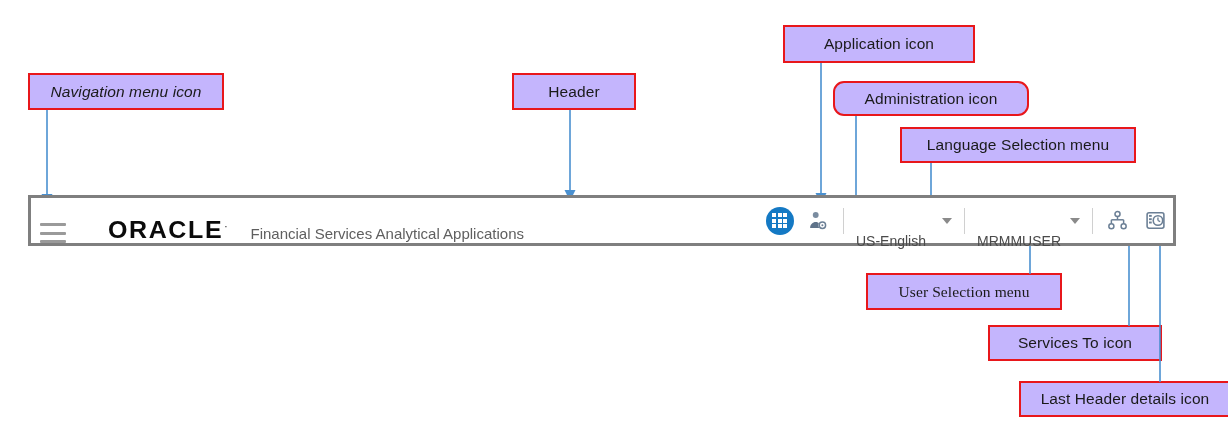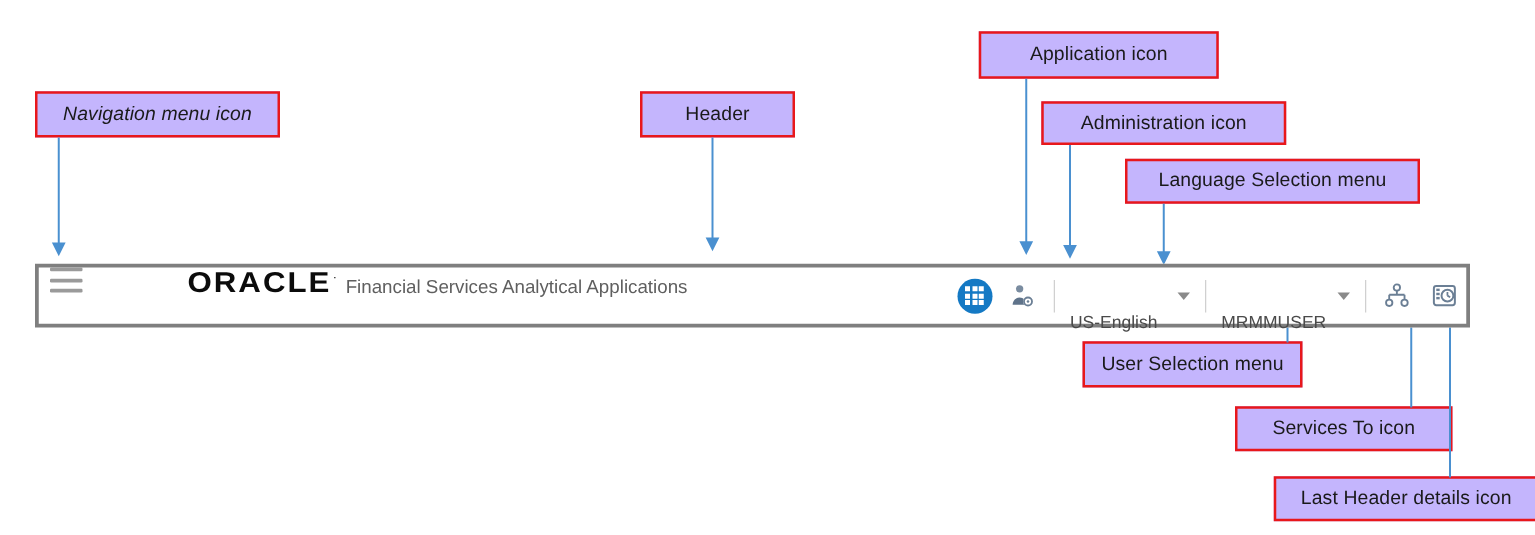--- a/index.html
+++ b/index.html
@@ -41,29 +41,28 @@
   }
   .leader svg {
     display: block;
     overflow: visible;
   }
 
   
   #header-bar {
     position: absolute;
     left: 28px;
-    top: 211px;
+    top: 195px;
     width: 1148px;
     height: 51px;
     box-sizing: border-box;
     border: 3px solid #7f7f7f;
     background: #ffffff;
     display: flex;
-    align-items: flex-start;
-    gap: 42px;
+    align-items: flex-end;
   }
 
   
   .hamburger {
     width: 26px;
     height: 20px;
     margin-left: 9px;
     margin-right: 12px;
     display: flex;
     flex-direction: column;
@@ -100,21 +99,21 @@
     font-size: 10px;
     color: #0b0b0b;
     position: relative;
     top: -9px;
     left: 1px;
     line-height: 1;
   }
   .app-title {
     font-size: 15px;
     color: #5f5f5f;
-    margin-left: 8px;
+    margin-left: 24px;
     line-height: 1;
     white-space: nowrap;
   }
 
   .spacer { flex: 1 1 auto; }
 
   
   .right-cluster {
     display: flex;
     align-items: center;
@@ -225,41 +224,41 @@
   <div class="callout" style="left:783px; top:25px; width:192px; height:38px;">
     <span>Application icon</span>
   </div>
   <div class="leader" style="left:814px; top:63px; width:14px; height:142px;">
     <svg width="14" height="142" viewBox="0 0 14 142">
       <line x1="7" y1="0" x2="7" y2="132" stroke="#4a90d0" stroke-width="1.6"></line>
       <polygon points="1.5,130 12.5,130 7,141" fill="#4a90d0"></polygon>
     </svg>
   </div>
 
-  <div class="callout" style="left:833px; top:81px; width:196px; height:35px;">
+  <div class="callout" style="left:833px; top:81px; width:196px; height:35px;border-radius:11px;">
     <span>Administration icon</span>
   </div>
   <div class="leader" style="left:849px; top:116px; width:14px; height:92px;">
     <svg width="14" height="92" viewBox="0 0 14 92">
       <line x1="7" y1="0" x2="7" y2="82" stroke="#4a90d0" stroke-width="1.6"></line>
       <polygon points="1.5,80 12.5,80 7,91" fill="#4a90d0"></polygon>
     </svg>
   </div>
 
   <div class="callout" style="left:900px; top:127px; width:236px; height:36px;">
     <span>Language Selection menu</span>
   </div>
   <div class="leader" style="left:924px; top:163px; width:14px; height:50px;">
     <svg width="14" height="50" viewBox="0 0 14 50">
       <line x1="7" y1="0" x2="7" y2="40" stroke="#4a90d0" stroke-width="1.6"></line>
       <polygon points="1.5,38 12.5,38 7,49" fill="#4a90d0"></polygon>
     </svg>
   </div>
 
-  <div class="callout" style="left:866px; top:273px; width:176px; height:37px;">
+  <div class="callout" style="left:866px; top:273px; width:196px; height:37px;font-family:Liberation Serif, serif;">
     <span>User Selection menu</span>
   </div>
   <div class="leader" style="left:1023px; top:224px; width:14px; height:50px;">
     <svg width="14" height="50" viewBox="0 0 14 50">
       <line x1="7" y1="50" x2="7" y2="12" stroke="#4a90d0" stroke-width="1.6"></line>
       <polygon points="1.5,13 12.5,13 7,2" fill="#4a90d0"></polygon>
     </svg>
   </div>
 
   <div class="callout" style="left:988px; top:325px; width:174px; height:36px;">

